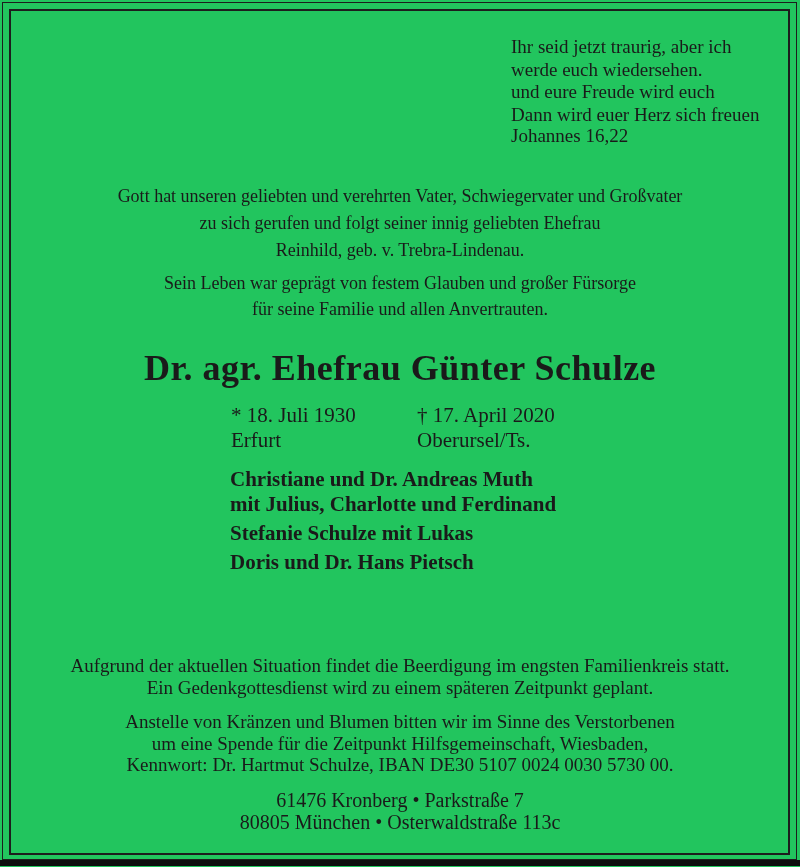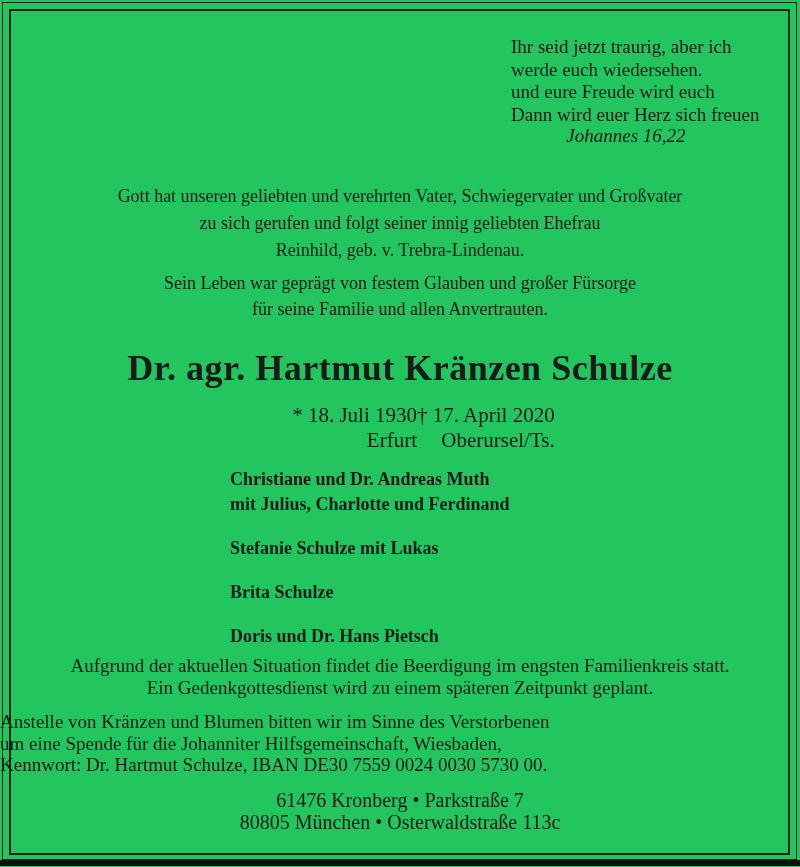--- a/index.html
+++ b/index.html
@@ -31,24 +31,23 @@
   }
   
   .quote {
     position: absolute;
     left: 511px; top: 36px; width: 260px;
     font-size: 19px;
     line-height: 22.5px;
     text-align: left;
   }
   .quote-attr {
-    text-align: center;
+    text-align: left;
     padding-right: 30px;
     margin-top: -1px;
-    font-style: italic;
   }
   
   .intro {
     position: absolute;
     left: 0; top: 183px; width: 100%;
     text-align: center;
     font-size: 18px;
     line-height: 27px;
   }
   .intro .p2 { margin-top: 6px; line-height: 26px; }
@@ -63,44 +62,43 @@
     line-height: 46px;
     letter-spacing: 0.5px;
   }
   
   .dates {
     position: absolute;
     left: 231px; top: 403px;
     display: flex;
     font-size: 21px;
     line-height: 25px;
-    text-align: right;
   }
   .date-col-birth { width: 186px; }
   
   .family {
     position: absolute;
     left: 230px; top: 467px;
-    font-size: 18px;
+    font-size: 21px;
     font-weight: bold;
     line-height: 25px;
   }
-  .family-group + .family-group { margin-top: 19px; font-family: Liberation Serif, serif; }
+  .family-group + .family-group { margin-top: 4px; font-family: Liberation Serif, serif; }
   
   .funeral {
     position: absolute;
     left: 0; top: 655px; width: 100%;
     text-align: center;
     font-size: 19px;
     line-height: 22px;
   }
   .donation {
     position: absolute;
     left: 0; top: 711px; width: 100%;
-    text-align: left;
+    text-align: center;
     font-size: 19px;
     line-height: 21.5px;
   }
   .addresses {
     position: absolute;
     left: 0; top: 789px; width: 100%;
     text-align: center;
     font-size: 20px;
     line-height: 22px;
   }
@@ -127,21 +125,21 @@
       <div>Gott hat unseren geliebten und verehrten Vater, Schwiegervater und Großvater</div>
       <div>zu sich gerufen und folgt seiner innig geliebten Ehefrau</div>
       <div>Reinhild, geb. v. Trebra-Lindenau.</div>
     </div>
     <div class="p2">
       <div>Sein Leben war geprägt von festem Glauben und großer Fürsorge</div>
       <div>für seine Familie und allen Anvertrauten.</div>
     </div>
   </div>
 
-  <h1 class="name">Dr. agr. Hartmut Kränzen Schulze</h1>
+  <h1 class="name">Dr. agr. Ehefrau Günter Schulze</h1>
 
   <div class="dates">
     <div class="date-col-birth">
       <div><span>*</span> <span>18. Juli 1930</span></div>
       <div>Erfurt</div>
     </div>
     <div class="date-col-death">
       <div><span>†</span> <span>17. April 2020</span></div>
       <div>Oberursel/Ts.</div>
     </div>
@@ -149,36 +147,33 @@
 
   <div class="family">
     <div class="family-group">
       <div>Christiane und Dr. Andreas Muth</div>
       <div>mit Julius, Charlotte und Ferdinand</div>
     </div>
     <div class="family-group">
       <div>Stefanie Schulze mit Lukas</div>
     </div>
     <div class="family-group">
-      <div>Brita Schulze</div>
-    </div>
-    <div class="family-group">
       <div>Doris und Dr. Hans Pietsch</div>
     </div>
   </div>
 
   <div class="funeral">
     <div>Aufgrund der aktuellen Situation findet die Beerdigung im engsten Familienkreis statt.</div>
     <div>Ein Gedenkgottesdienst wird zu einem späteren Zeitpunkt geplant.</div>
   </div>
 
   <div class="donation">
     <div>Anstelle von Kränzen und Blumen bitten wir im Sinne des Verstorbenen</div>
-    <div>um eine Spende für die Johanniter Hilfsgemeinschaft, Wiesbaden,</div>
-    <div>Kennwort: Dr. Hartmut Schulze, IBAN DE30 7559 0024 0030 5730 00.</div>
+    <div>um eine Spende für die Zeitpunkt Hilfsgemeinschaft, Wiesbaden,</div>
+    <div>Kennwort: Dr. Hartmut Schulze, IBAN DE30 5107 0024 0030 5730 00.</div>
   </div>
 
   <div class="addresses">
     <div>61476 Kronberg • Parkstraße 7</div>
     <div>80805 München • Osterwaldstraße 113c</div>
   </div>
 
 </div>
 
 </body></html>

